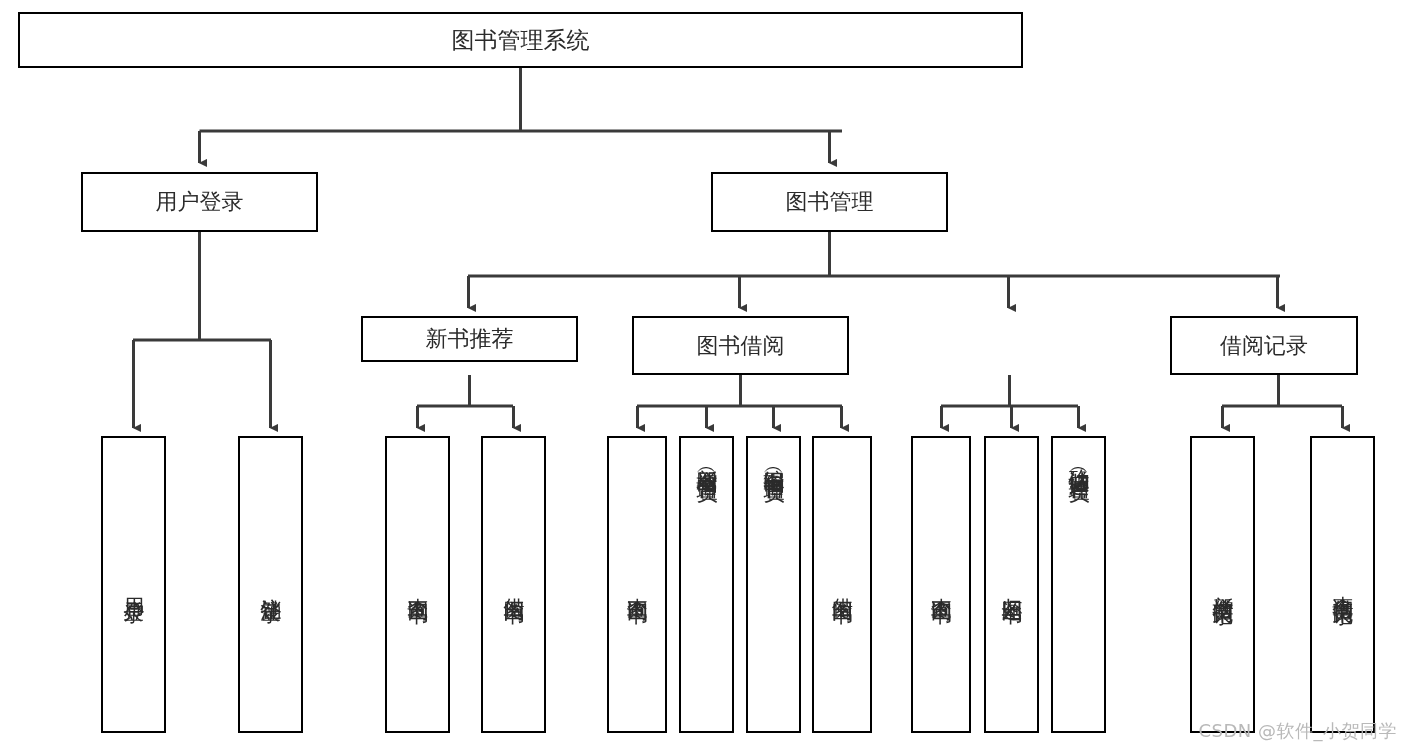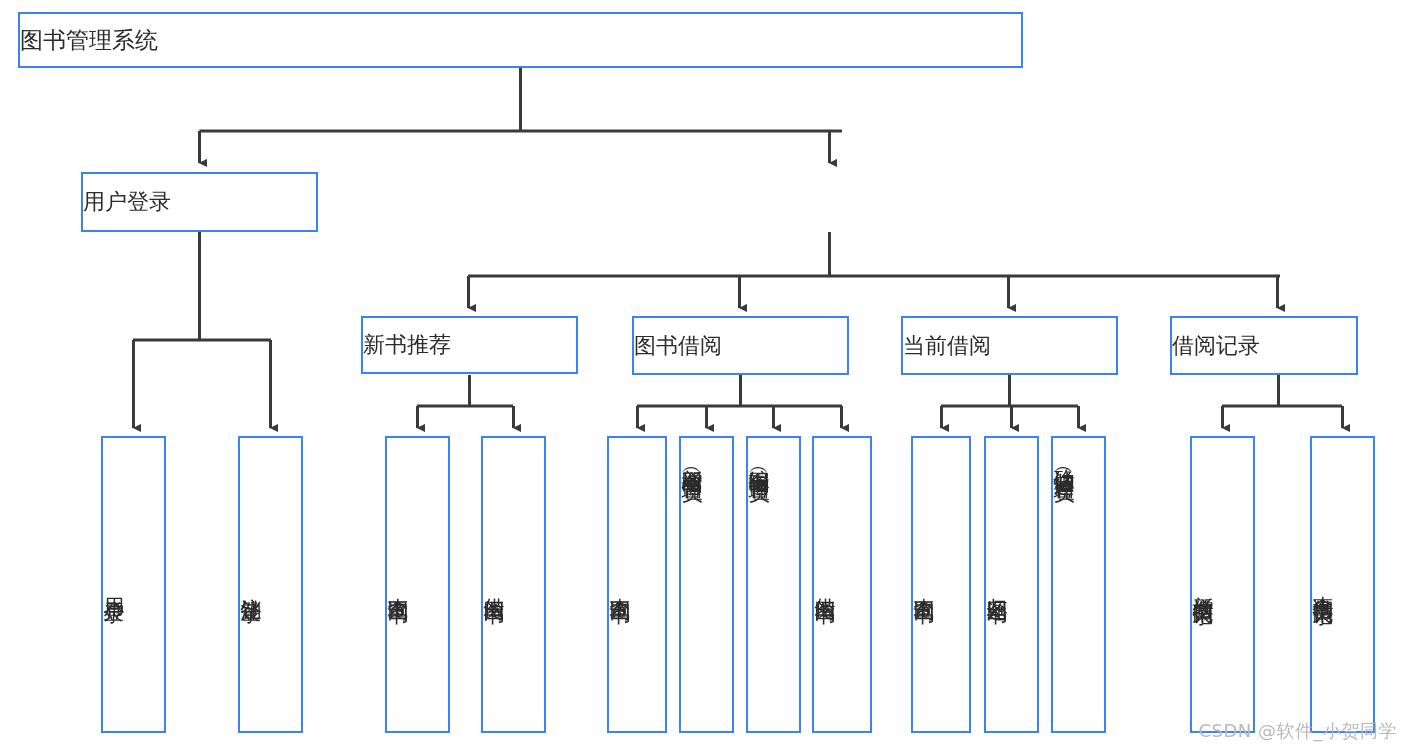--- a/index.html
+++ b/index.html
@@ -23,23 +23,24 @@
     left: 0;
     top: 0;
     width: 1405px;
     height: 747px;
     pointer-events: none;
   }
   .node {
     position: absolute;
     box-sizing: border-box;
     background: #ffffff;
-    border: 2px solid #3b82f6;
+    border: 2px solid #000000;
     display: flex;
     align-items: center;
+    justify-content: center;
     z-index: 2;
   }
   .node-label {
     color: #2b2b2b;
     line-height: 1.08;
     text-align: center;
     white-space: nowrap;
   }
   .node-root .node-label {
     font-size: 23px;
@@ -131,30 +132,30 @@
     </g>
   </svg>
 
   <div class="node node-root" style="left:18px; top:12px; width:1005px; height:56px;">
     <span class="node-label">图书管理系统</span>
   </div>
 
   <div class="node node-branch" style="left:81px; top:172px; width:237px; height:60px;">
     <span class="node-label">用户登录</span>
   </div>
-
-  <div class="node node-branch" style="left:361px; top:316px; width:217px; height:58px;">
+  <div class="node node-branch" style="left:711px; top:172px; width:237px; height:60px;">
+    <span class="node-label">图书管理</span>
+  </div>
+
+  <div class="node node-branch" style="left:361px; top:316px; width:217px; height:46px;">
     <span class="node-label">新书推荐</span>
   </div>
   <div class="node node-branch" style="left:632px; top:316px; width:217px; height:59px;">
     <span class="node-label">图书借阅</span>
   </div>
-  <div class="node node-branch" style="left:901px; top:316px; width:217px; height:59px;">
-    <span class="node-label">当前借阅</span>
-  </div>
   <div class="node node-branch" style="left:1170px; top:316px; width:188px; height:59px;">
     <span class="node-label">借阅记录</span>
   </div>
 
   <div class="node node-leaf leaf-short" style="left:101px; top:436px; width:65px; height:297px;">
     <span class="node-label">用户登录</span>
   </div>
   <div class="node node-leaf leaf-short" style="left:238px; top:436px; width:65px; height:297px;">
     <span class="node-label">注销登录</span>
   </div>

